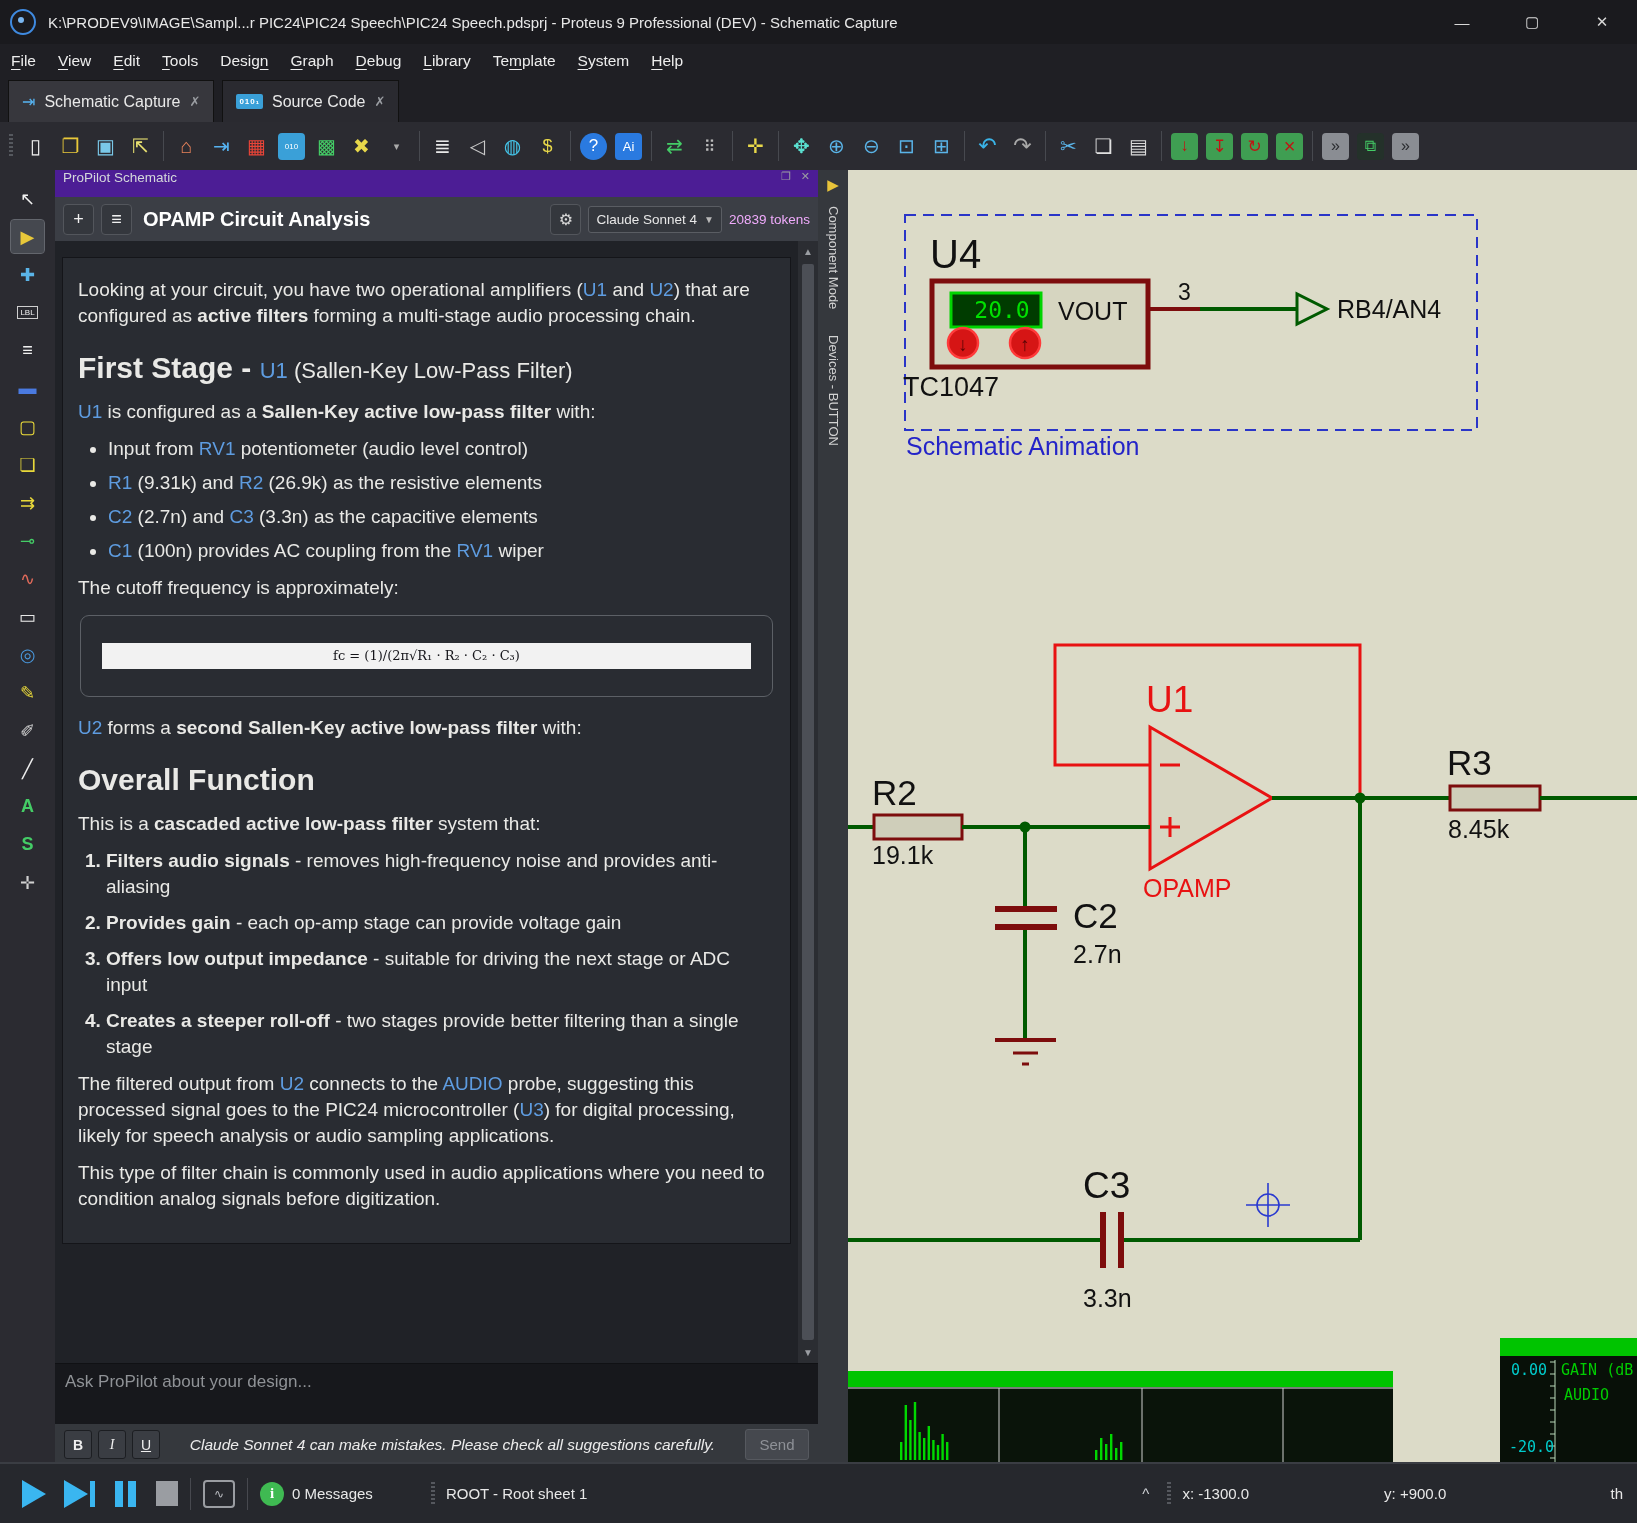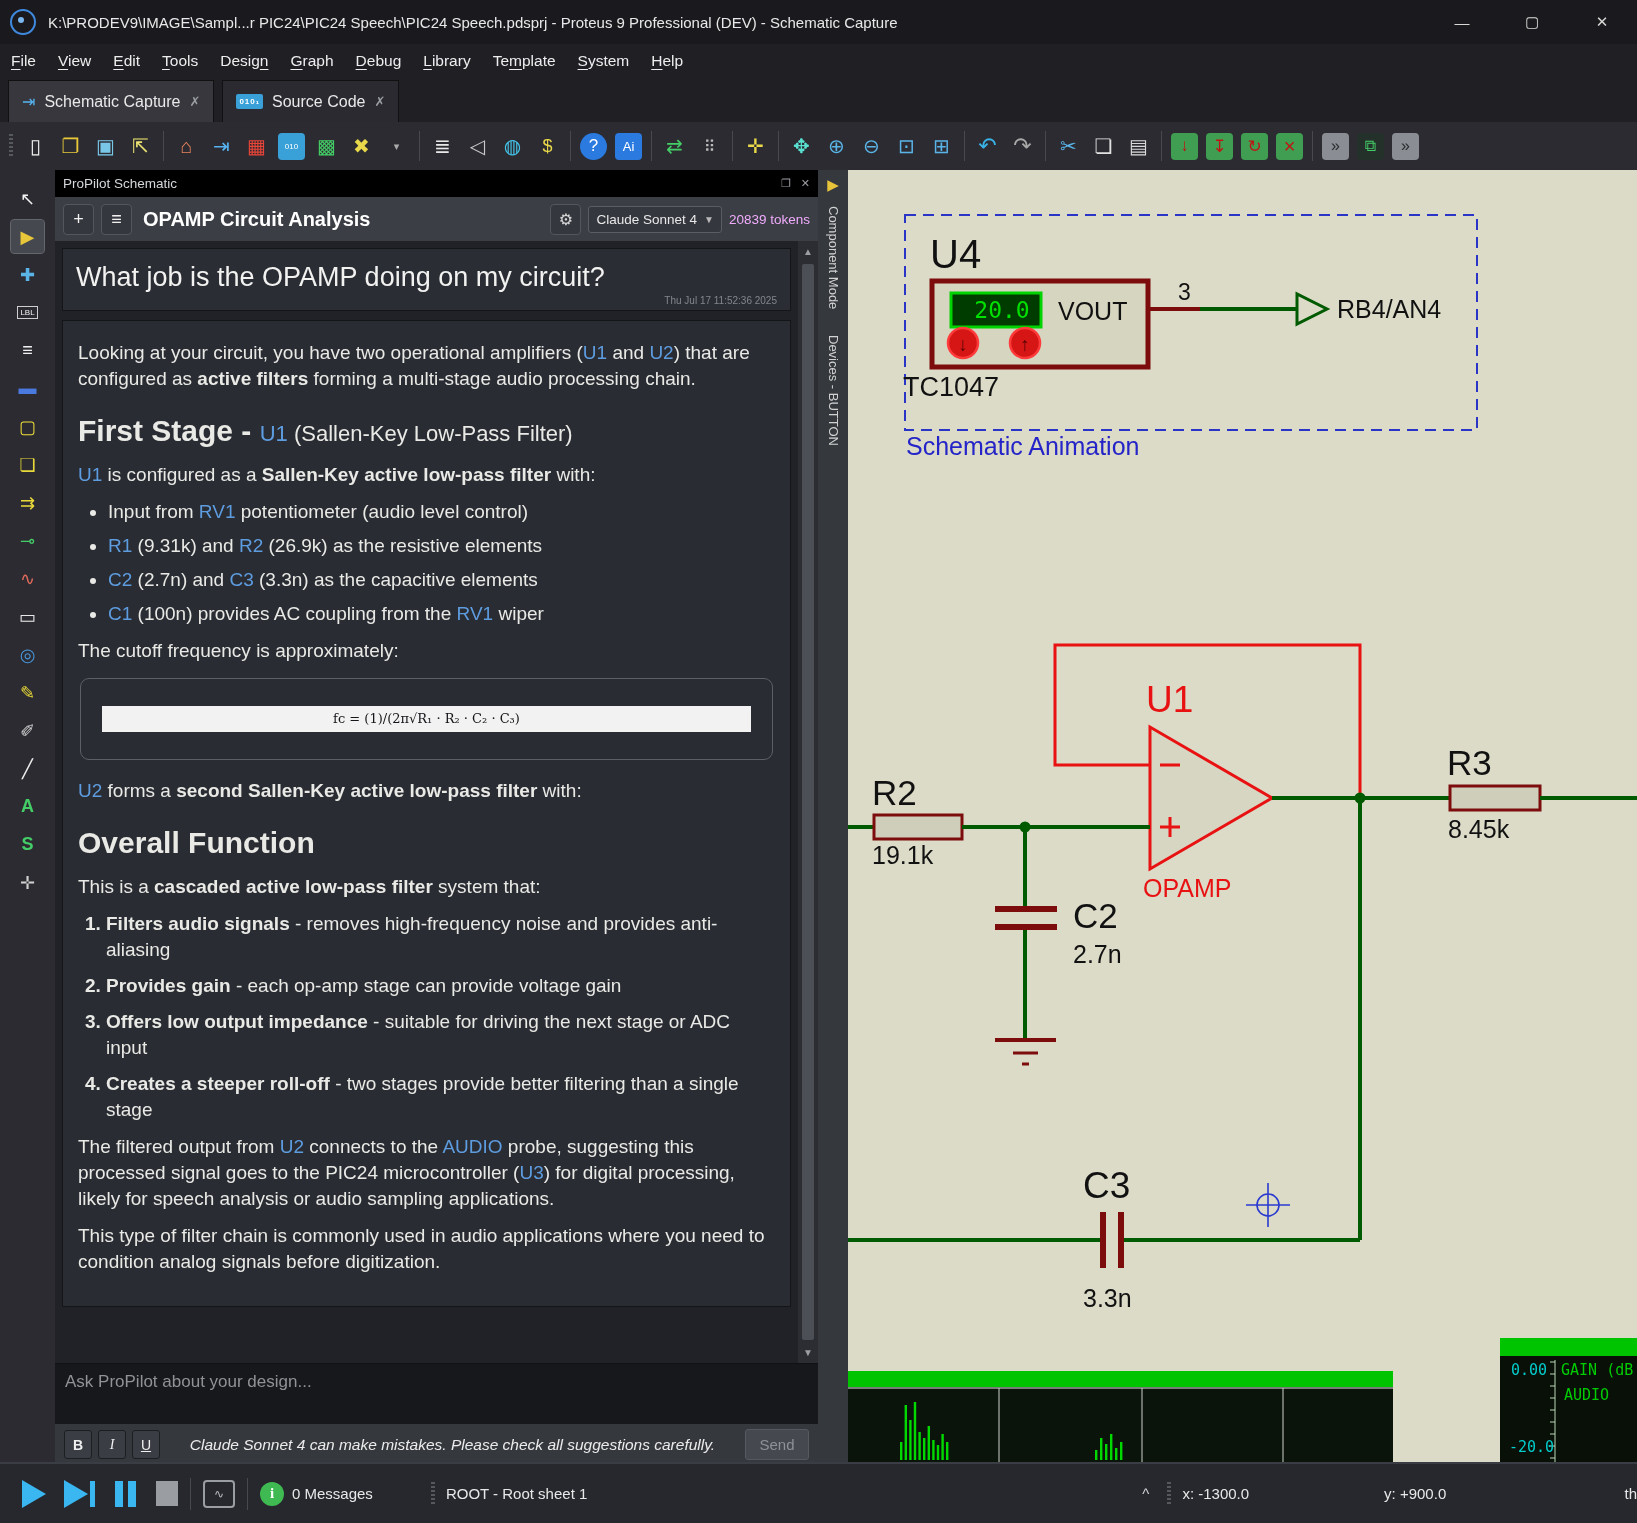--- a/index.html
+++ b/index.html
@@ -42,21 +42,21 @@
   
   .toolstrip{position:absolute;left:0;top:0;width:55px;height:100%;background:#2b2b31;
              display:flex;flex-direction:column;align-items:center;padding-top:12px;box-sizing:border-box;gap:5px;}
   .sicon{width:33px;height:33px;display:flex;align-items:center;justify-content:center;
          font-size:18px;border-radius:3px;flex:none;}
   .sicon.sel{background:#45484f;outline:1px solid #63666d;}
   .sicon .lblbox{border:1px solid #cfcfcf;font-size:8px;padding:1px 2px;color:#f0f0f0;}
   
   .propilot{position:absolute;left:55px;top:0;width:763px;height:100%;background:#202227;
             display:flex;flex-direction:column;box-sizing:border-box;}
-  .pp-row1{height:27px;background:#000000;display:flex;align-items:center;padding:0 8px;flex:none;}
+  .pp-row1{height:27px;background:#4c1d95;display:flex;align-items:flex-start;padding:0 8px;flex:none;}
   .pp-title{color:#d4d7db;font-size:13.5px;}
   .pp-winbtns{margin-left:auto;color:#9a9da2;font-size:11px;display:flex;gap:10px;}
   .pp-row2{height:44px;background:#3b3e45;display:flex;align-items:center;padding:0 8px;gap:7px;flex:none;}
   .pp-btn{width:29px;height:29px;background:#34373d;border:1px solid #53565c;border-radius:4px;
           color:#f0f0f0;display:flex;align-items:center;justify-content:center;font-size:18px;flex:none;}
   .chat-title{color:#ffffff;font-size:20px;font-weight:bold;margin-left:4px;white-space:nowrap;}
   .model-wrap{margin-left:auto;display:flex;align-items:center;gap:7px;}
   .gear-btn{width:29px;height:29px;background:#34373d;border:1px solid #53565c;border-radius:4px;
             color:#d8d8d8;display:flex;align-items:center;justify-content:center;font-size:16px;}
   .model-dd{background:#34373d;border:1px solid #5a5d63;border-radius:3px;color:#e8e8e8;
@@ -260,24 +260,20 @@
           <span class="model-dd">
             <span>Claude Sonnet 4</span>
             <span class="car">▼</span>
           </span>
           <span class="tokens">20839 tokens</span>
         </span>
       </div>
 
       <div class="chat">
         <div class="chat-inner">
-          <div class="qcard">
-            <div class="qtext">What job is the OPAMP doing on my circuit?</div>
-            <div class="qtime">Thu Jul 17 11:52:36 2025</div>
-          </div>
           <div class="acard" id="chat-blocks">
               <p class="cp"><span>Looking at your circuit, you have two operational amplifiers (</span><span class="lnk">U1</span><span> and </span><span class="lnk">U2</span><span>) that are configured as </span><strong>active filters</strong><span> forming a multi-stage audio processing chain.</span></p>
               <div class="ch"><span class="hbig">First Stage - </span><span class="lnk">U1</span><span> (Sallen-Key Low-Pass Filter)</span></div>
               <p class="cp"><span class="lnk">U1</span><span> is configured as a </span><strong>Sallen-Key active low-pass filter</strong><span> with:</span></p>
               <ul class="cul">
                 <li><span>Input from </span><span class="lnk">RV1</span><span> potentiometer (audio level control)</span></li>
                 <li><span class="lnk">R1</span><span> (9.31k) and </span><span class="lnk">R2</span><span> (26.9k) as the resistive elements</span></li>
                 <li><span class="lnk">C2</span><span> (2.7n) and </span><span class="lnk">C3</span><span> (3.3n) as the capacitive elements</span></li>
                 <li><span class="lnk">C1</span><span> (100n) provides AC coupling from the </span><span class="lnk">RV1</span><span> wiper</span></li>
               </ul>
@@ -476,15 +472,15 @@
     <span class="simlog">∿</span>
     <span class="sbsep"></span>
     <span class="msg-i">i</span>
     <span>0 Messages</span>
     <span class="grip" style="margin-left:58px"></span>
     <span style="margin-left:6px">ROOT - Root sheet 1</span>
     <span style="margin-left:555px;color:#cfd2d6">^</span>
     <span class="grip" style="margin-left:18px"></span>
     <span style="margin-left:6px">x: -1300.0</span>
     <span style="margin-left:135px">y: +900.0</span>
-    <span style="margin-left:auto;">th</span>
+    <span style="margin-left:auto;margin-right:14px">th</span>
   </div>
 </div>
 
 </body></html>

